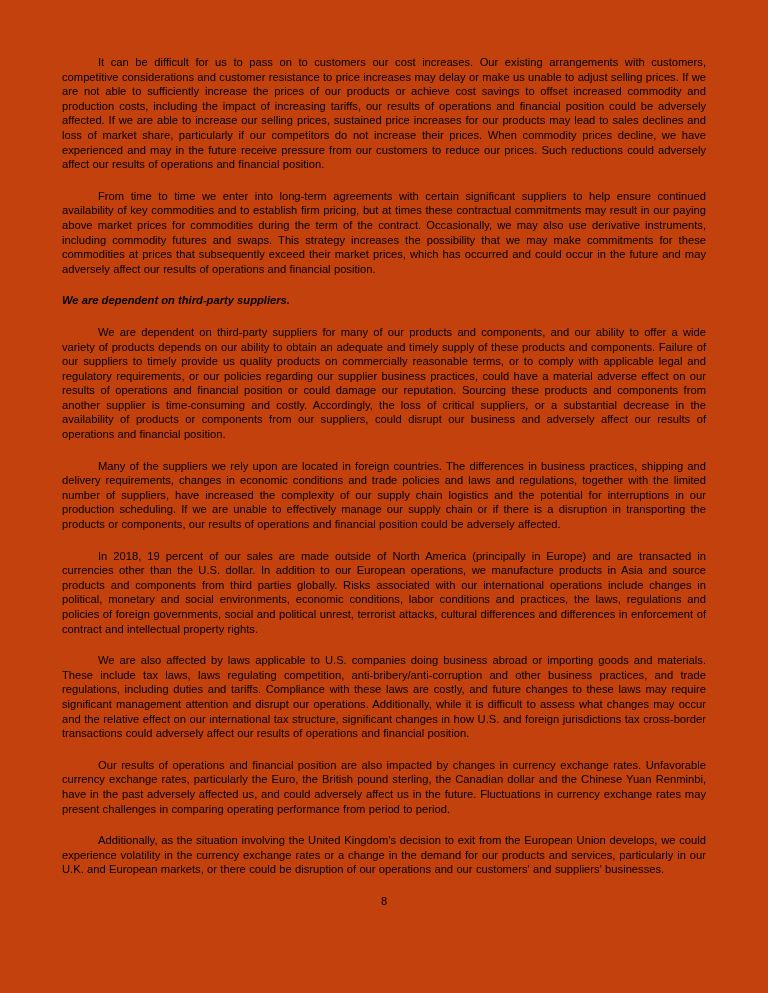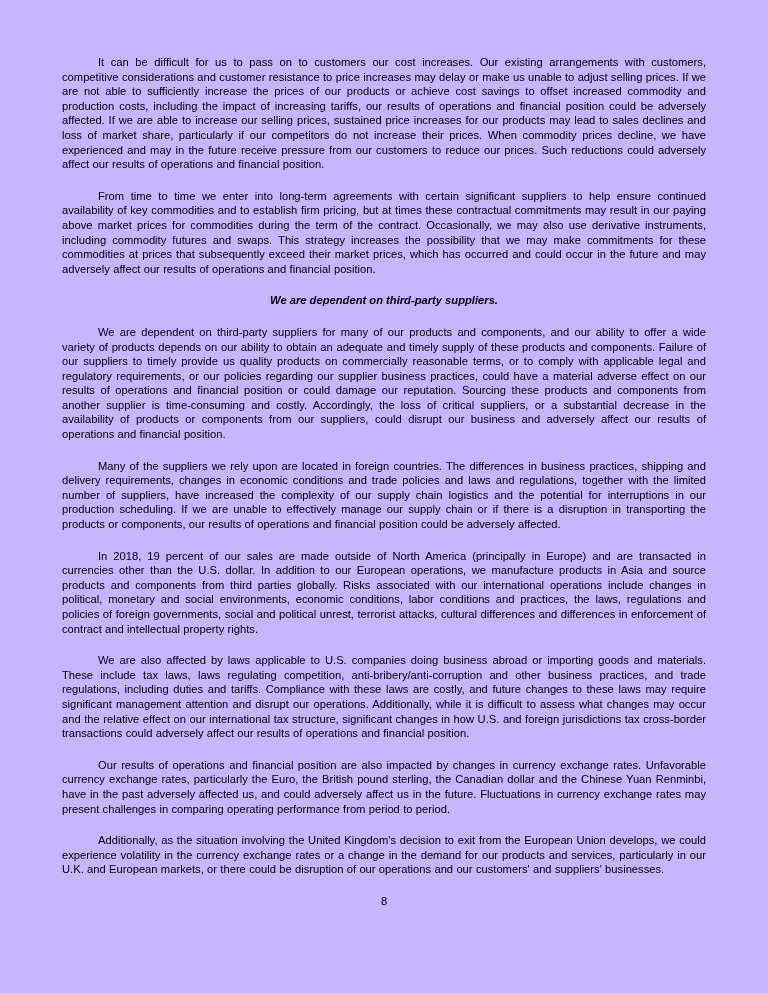--- a/index.html
+++ b/index.html
@@ -5,41 +5,41 @@
   html, body {
     margin: 0;
     padding: 0;
     background: #ffffff;
   }
   .page {
     position: relative;
     box-sizing: border-box;
     width: 768px;
     height: 993px;
-    background: #c4b5fd;
+    background: #c2410c;
     color: #000000;
     font-family: "Liberation Sans", sans-serif;
     font-size: 11.2px;
     line-height: 14.6px;
     padding: 55px 62px 0 62px;
     overflow: hidden;
   }
   .para {
     margin: 0 0 17px 0;
     text-align: justify;
     text-indent: 36px;
     word-spacing: 0.2px;
   }
   .risk-heading {
     margin: 0 0 17px 0;
     font-size: 11.2px;
     line-height: 14.6px;
     font-weight: bold;
     font-style: italic;
-    text-align: center;
+    text-align: left;
     text-indent: 0;
   }
   .page-number {
     margin-top: 5px;
     text-align: center;
     text-indent: 0;
   }
 </style>
 </head>
 <body>

